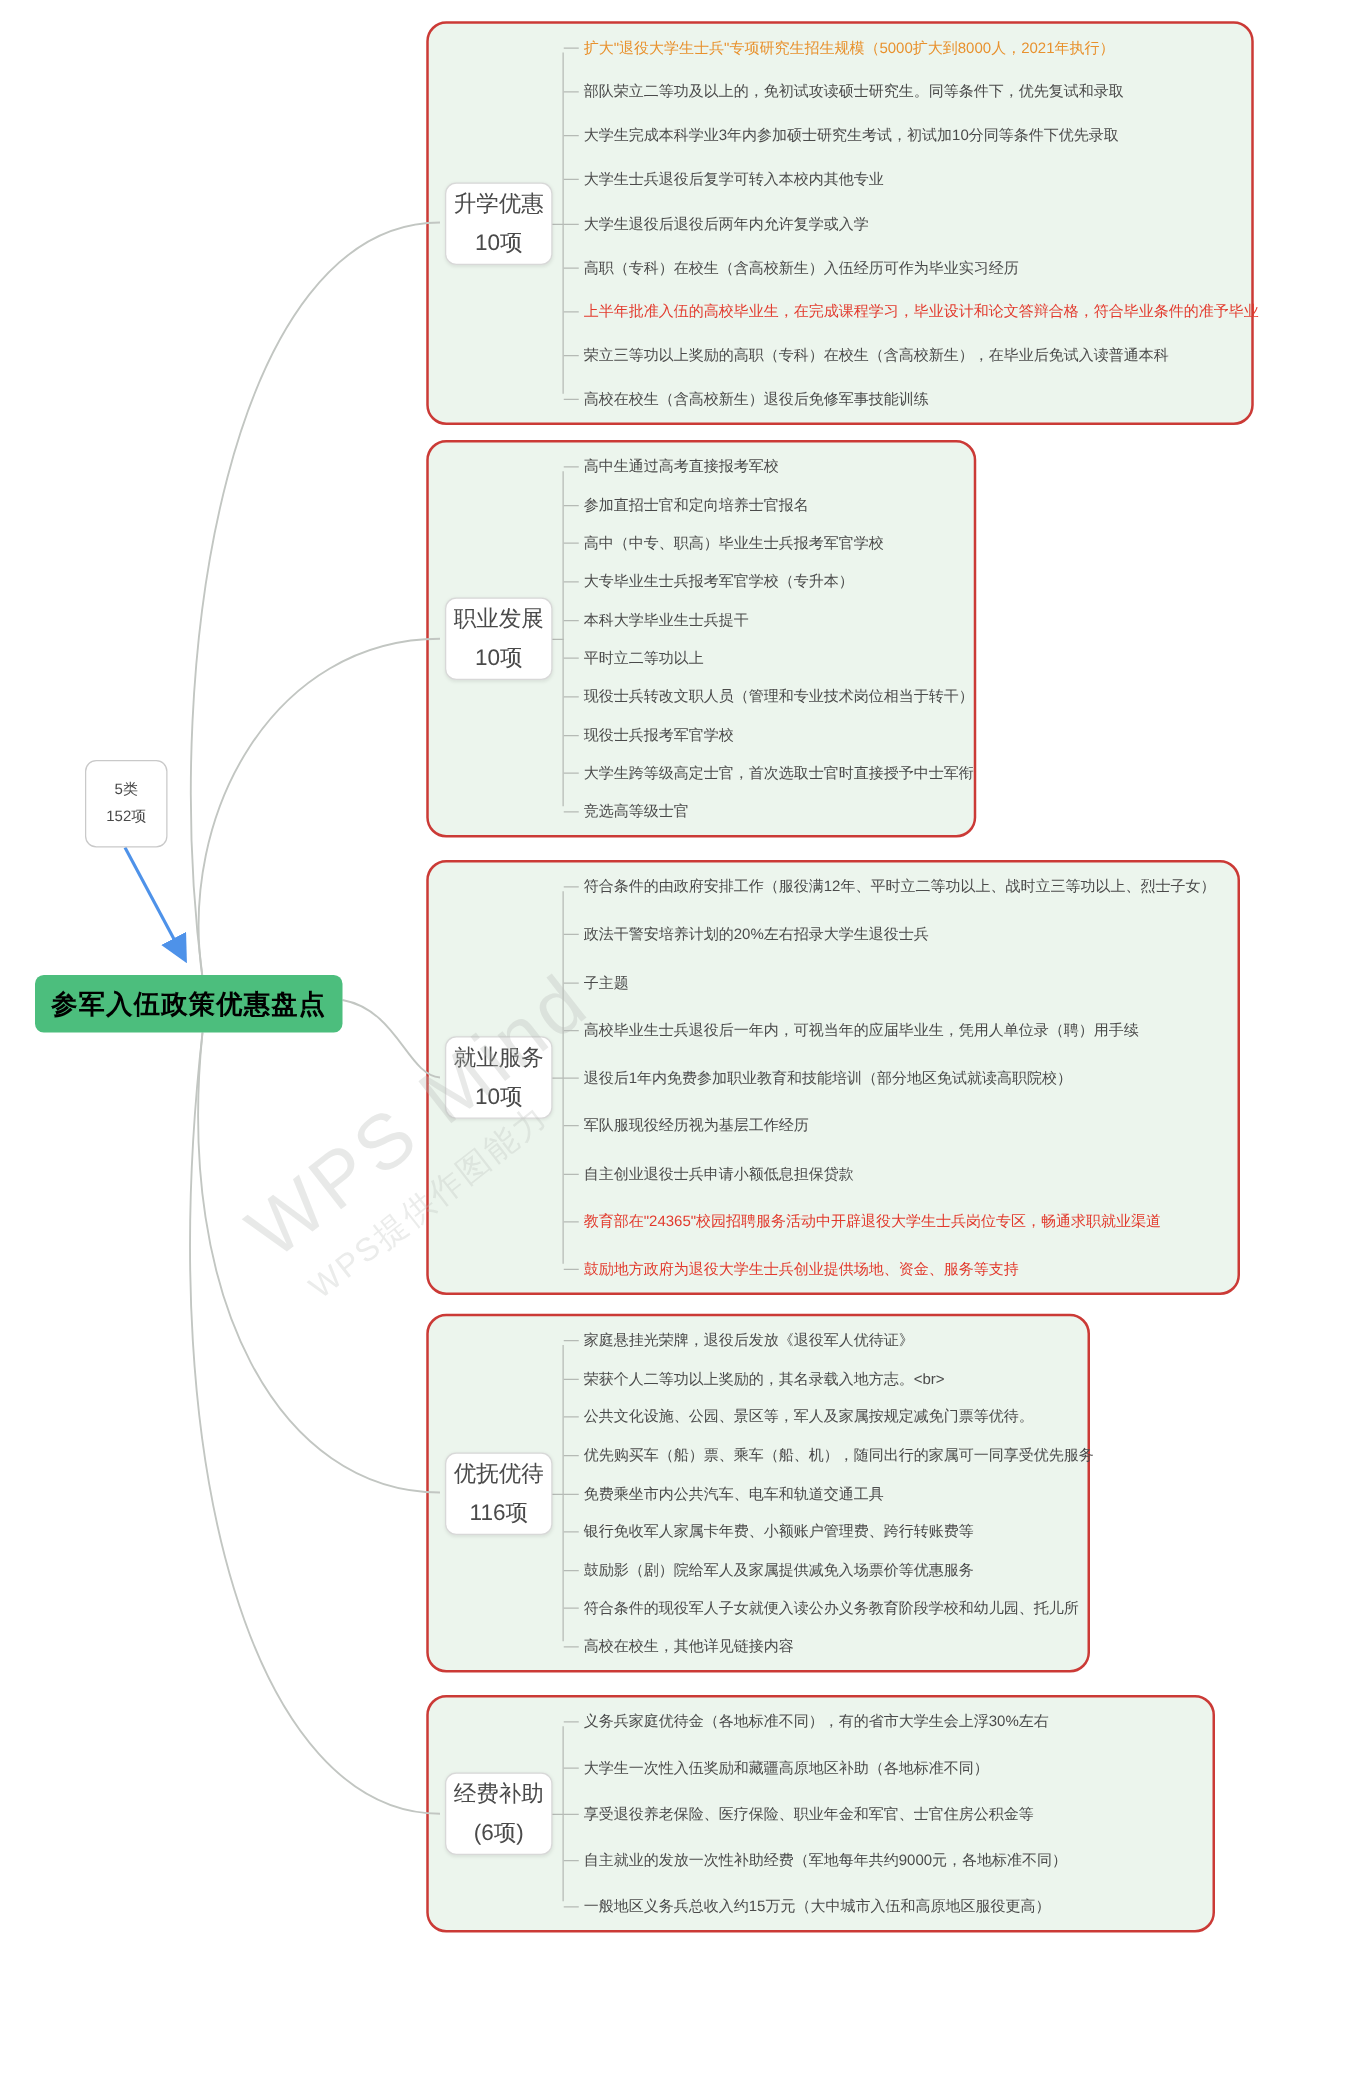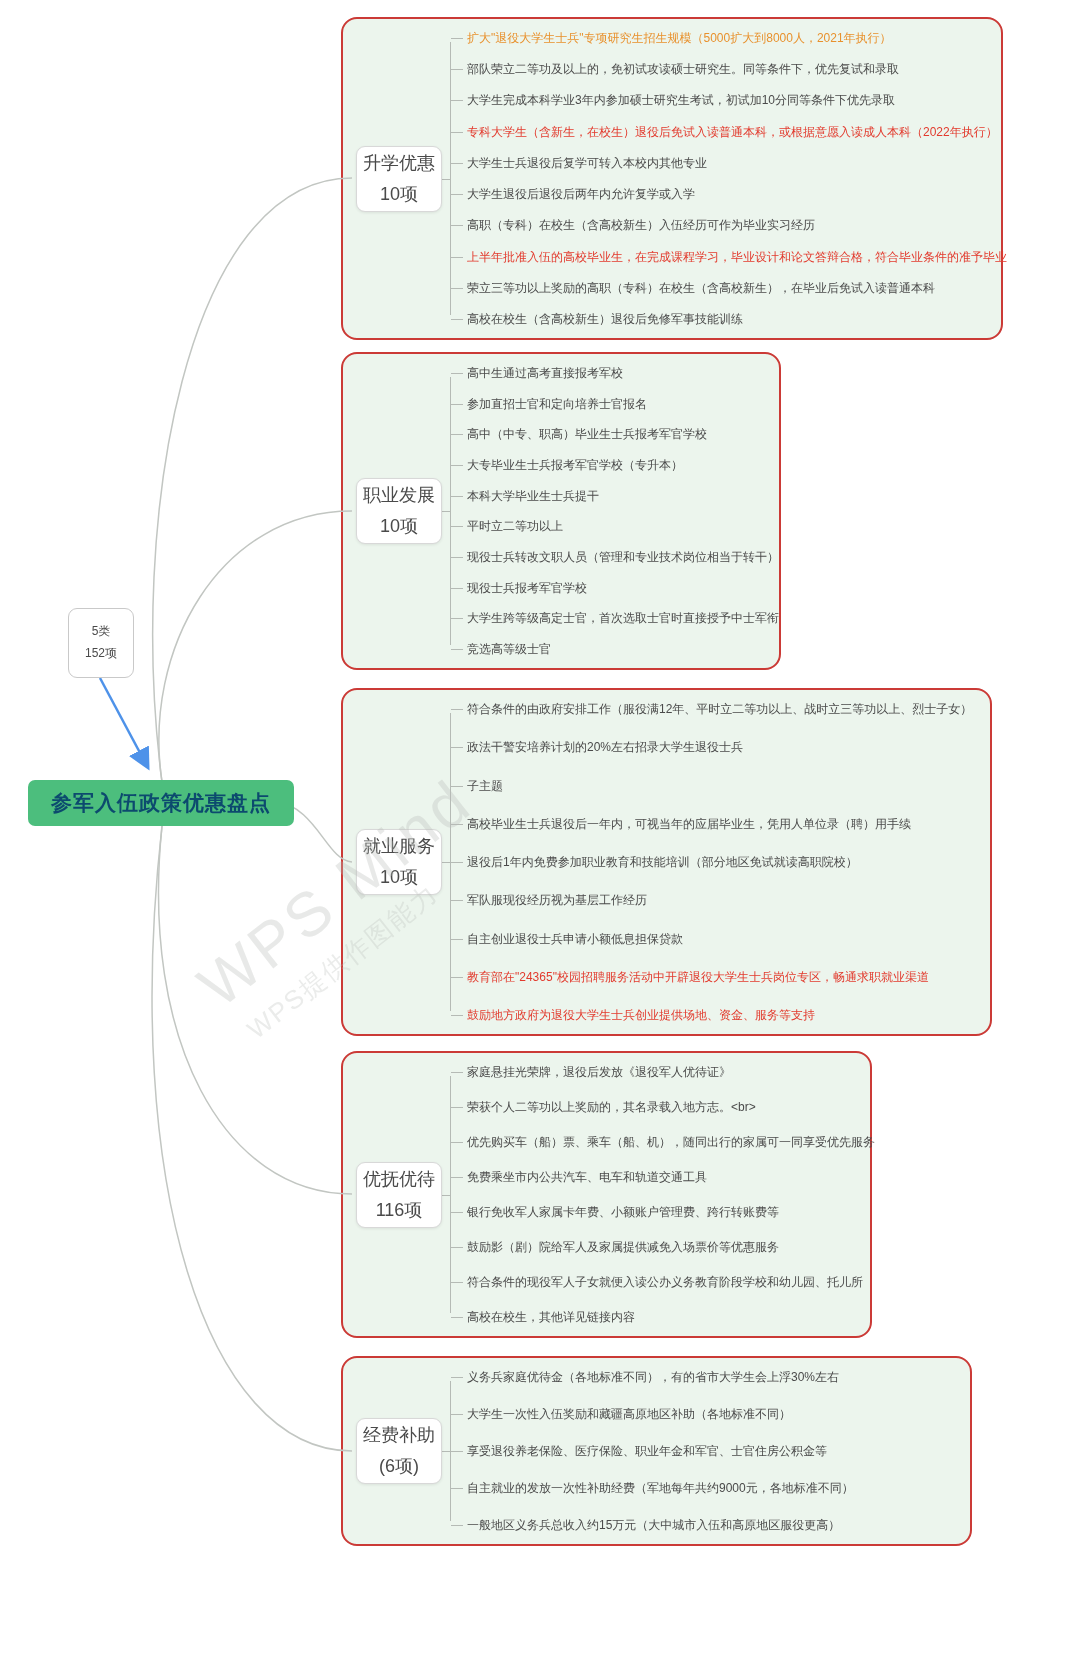--- a/index.html
+++ b/index.html
@@ -36,23 +36,23 @@
   .item::before{content:"";position:absolute;left:1px;top:50%;width:12px;border-top:1px solid #b5bab5;}
   .tone-orange{color:#e8912d;}
   .tone-red{color:#e23a2d;}
   
   .summary-node{
     position:absolute;left:68px;top:608px;width:64px;height:68px;background:#fff;
     border:1px solid #c9c9c9;border-radius:9px;display:flex;flex-direction:column;
     align-items:center;justify-content:center;font-size:12px;color:#4a4a4a;line-height:1.8;z-index:5;
   }
   .root-node{
-    position:absolute;left:28px;top:780px;width:266px;height:46px;background:#4cbe7d;
+    position:absolute;left:28px;top:780px;width:246px;height:46px;background:#4cbe7d;
     border-radius:7px;display:flex;align-items:center;justify-content:center;
-    color:#0c4a6e;font-size:21px;font-weight:bold;letter-spacing:1px;z-index:5;
+    color:#000000;font-size:21px;font-weight:bold;letter-spacing:1px;z-index:5;
   }
   
   .lines{position:absolute;left:0;top:0;width:1080px;height:1659px;z-index:2;pointer-events:none;}
   
   .watermark{
     position:absolute;left:185px;top:965px;transform:rotate(-38deg);transform-origin:0 0;
     color:#b9bdb9;opacity:.32;z-index:4;pointer-events:none;white-space:nowrap;
   }
   .watermark .wm1{font-size:62px;letter-spacing:4px;}
   .watermark .wm2{font-size:26px;letter-spacing:2px;margin-top:6px;margin-left:10px;opacity:.9;}
@@ -95,21 +95,20 @@
   </div>
   <div class="node-link"></div>
   <ul class="items">
 
       <li class="item"><span class="tone-orange">扩大"退役大学生士兵"专项研究生招生规模（5000扩大到8000人，2021年执行）</span></li>
 
       <li class="item"><span>部队荣立二等功及以上的，免初试攻读硕士研究生。同等条件下，优先复试和录取</span></li>
 
       <li class="item"><span>大学生完成本科学业3年内参加硕士研究生考试，初试加10分同等条件下优先录取</span></li>
 
-      <li class="item"><span class="tone-red">专科大学生（含新生，在校生）退役后免试入读普通本科，或根据意愿入读成人本科（2022年执行）</span></li>
 
       <li class="item"><span>大学生士兵退役后复学可转入本校内其他专业</span></li>
 
       <li class="item"><span>大学生退役后退役后两年内允许复学或入学</span></li>
 
       <li class="item"><span>高职（专科）在校生（含高校新生）入伍经历可作为毕业实习经历</span></li>
 
       <li class="item"><span class="tone-red">上半年批准入伍的高校毕业生，在完成课程学习，毕业设计和论文答辩合格，符合毕业条件的准予毕业</span></li>
 
       <li class="item"><span>荣立三等功以上奖励的高职（专科）在校生（含高校新生），在毕业后免试入读普通本科</span></li>
@@ -183,20 +182,21 @@
     <div>优抚优待</div>
     <div>116项</div>
   </div>
   <div class="node-link"></div>
   <ul class="items">
 
       <li class="item"><span>家庭悬挂光荣牌，退役后发放《退役军人优待证》</span></li>
 
       <li class="item"><span>荣获个人二等功以上奖励的，其名录载入地方志。&lt;br&gt;</span></li>
 
+      <li class="item"><span>公共文化设施、公园、景区等，军人及家属按规定减免门票等优待。</span></li>
 
       <li class="item"><span>优先购买车（船）票、乘车（船、机），随同出行的家属可一同享受优先服务</span></li>
 
       <li class="item"><span>免费乘坐市内公共汽车、电车和轨道交通工具</span></li>
 
       <li class="item"><span>银行免收军人家属卡年费、小额账户管理费、跨行转账费等</span></li>
 
       <li class="item"><span>鼓励影（剧）院给军人及家属提供减免入场票价等优惠服务</span></li>
 
       <li class="item"><span>符合条件的现役军人子女就便入读公办义务教育阶段学校和幼儿园、托儿所</span></li>

